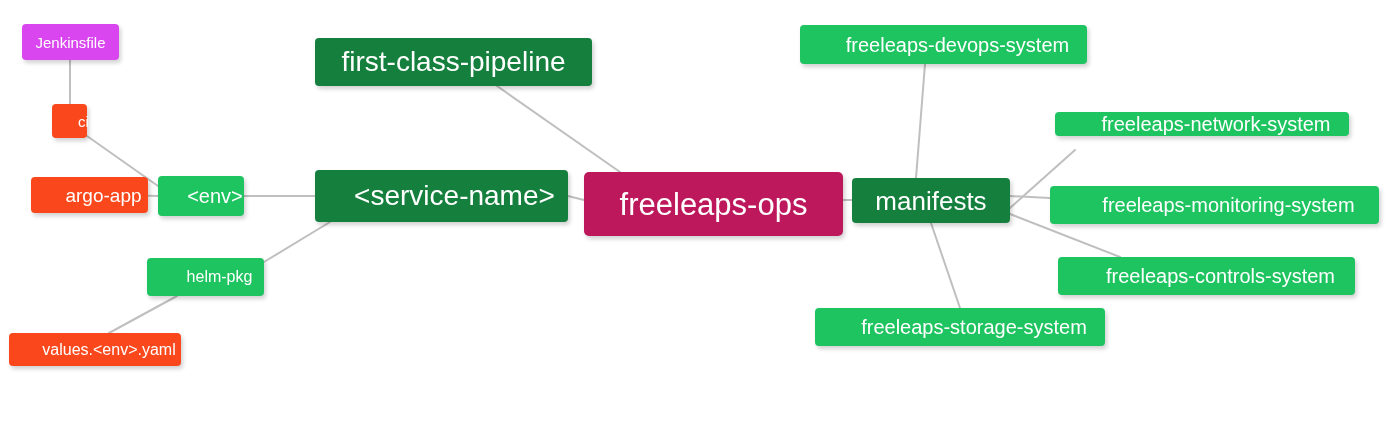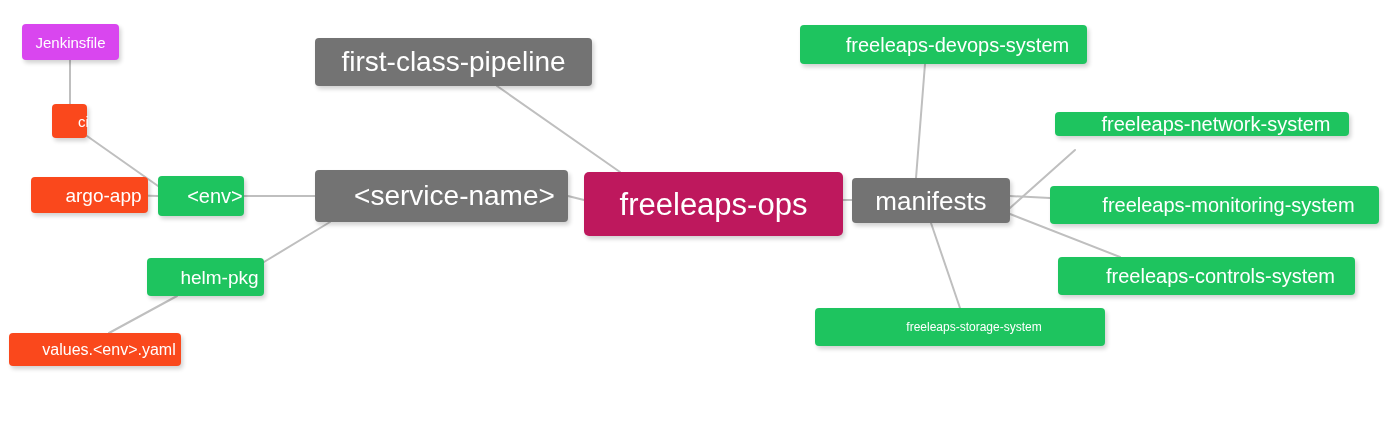--- a/index.html
+++ b/index.html
@@ -42,21 +42,21 @@
     border-radius: 4px;
     white-space: nowrap;
     box-shadow: 2px 3px 4px rgba(0,0,0,0.18);
     line-height: 1;
     user-select: none;
   }
   .node-root {
     background: #be185d;
     border-radius: 5px;
   }
-  .node-blue   { background: #737373; }
+  .node-blue   { background: #15803d; }
   .node-green  { background: #1ec45f; padding-left: 28px; }
   .node-orange { background: #d946ef; }
   .node-red    { background: #fa481c; padding-left: 28px; }
 </style>
 </head>
 <body>
 
 <div id="mindmap-canvas">
 
   <svg id="edge-layer" viewBox="0 0 1390 421" preserveAspectRatio="none">
@@ -82,21 +82,21 @@
       </div>
       <div class="node node-red" style="left: 52px; top: 104px; width: 35px; height: 34px; font-size: 15px;">
         <span>ci</span>
       </div>
       <div class="node node-red" style="left: 31px; top: 177px; width: 117px; height: 36px; font-size: 19px;">
         <span>argo-app</span>
       </div>
       <div class="node node-green" style="left: 158px; top: 176px; width: 86px; height: 40px; font-size: 20px;">
         <span>&lt;env&gt;</span>
       </div>
-      <div class="node node-green" style="left: 147px; top: 258px; width: 117px; height: 38px; font-size: 19px;">
+      <div class="node node-green" style="left: 147px; top: 258px; width: 117px; height: 38px; font-size: 16px;">
         <span>helm-pkg</span>
       </div>
       <div class="node node-red" style="left: 9px; top: 333px; width: 172px; height: 33px; font-size: 16px;">
         <span>values.&lt;env&gt;.yaml</span>
       </div>
       <div class="node node-blue" style="left: 315px; top: 38px; width: 277px; height: 48px; font-size: 28px;">
         <span>first-class-pipeline</span>
       </div>
       <div class="node node-blue" style="left: 315px; top: 170px; width: 253px; height: 52px; font-size: 28px; padding-left: 26px;">
         <span>&lt;service-name&gt;</span>
@@ -112,18 +112,18 @@
       </div>
       <div class="node node-green" style="left: 1055px; top: 112px; width: 294px; height: 24px; font-size: 20px;">
         <span>freeleaps-network-system</span>
       </div>
       <div class="node node-green" style="left: 1050px; top: 186px; width: 329px; height: 38px; font-size: 20px;">
         <span>freeleaps-monitoring-system</span>
       </div>
       <div class="node node-green" style="left: 1058px; top: 257px; width: 297px; height: 38px; font-size: 20px;">
         <span>freeleaps-controls-system</span>
       </div>
-      <div class="node node-green" style="left: 815px; top: 308px; width: 290px; height: 38px; font-size: 12px;">
+      <div class="node node-green" style="left: 815px; top: 308px; width: 290px; height: 38px; font-size: 20px;">
         <span>freeleaps-storage-system</span>
       </div>
     </div>
 
 </div>
 
 </body></html>

